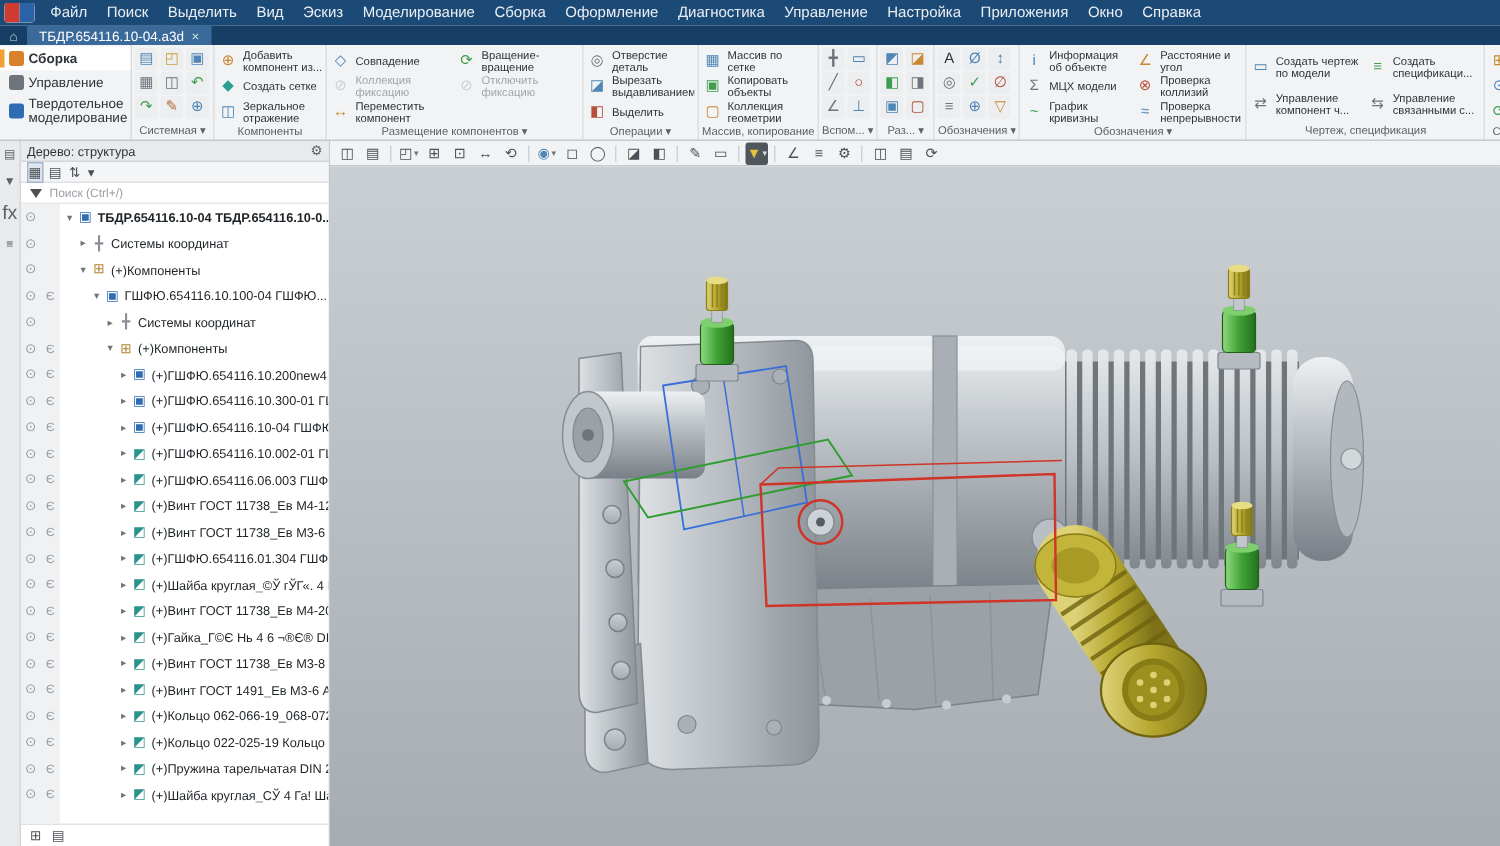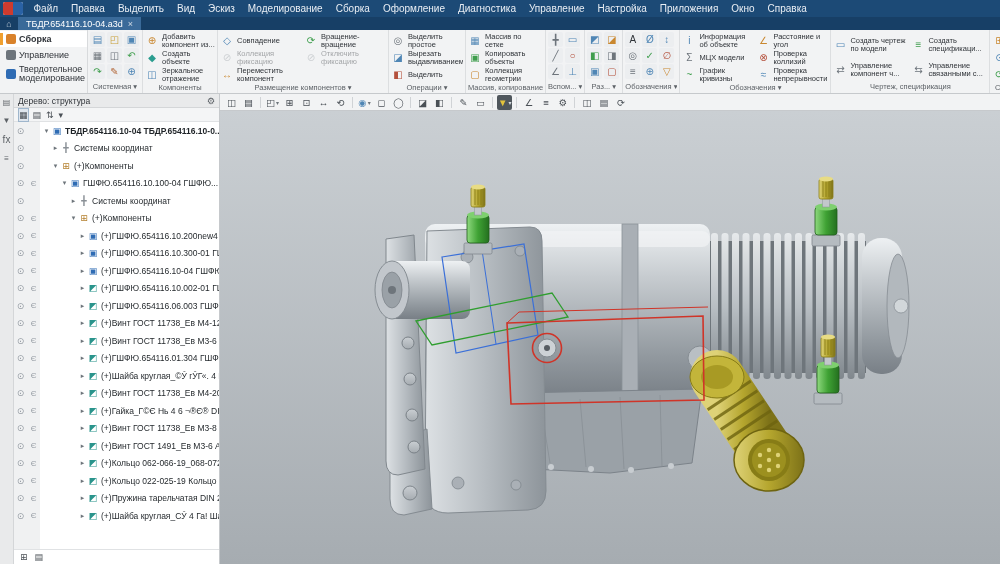--- a/index.html
+++ b/index.html
@@ -37,21 +37,21 @@
 .ritem{display:flex;align-items:center;gap:3px;overflow:hidden;}
 .ritem.disabled{opacity:.42;}
 .rico{width:14px;height:14px;flex:0 0 14px;display:flex;align-items:center;justify-content:center;font-size:10px;}
 .rlabel{font-size:7.5px;line-height:8px;color:#2f3338;overflow:hidden;max-height:16px;}
 .rglabel{height:11px;flex:0 0 11px;font-size:7.5px;color:#5c6166;text-align:center;white-space:nowrap;overflow:hidden;}
 
 
 .workarea{flex:1;display:flex;min-height:0;}
 .leftstrip{width:14px;flex:0 0 14px;background:#e9eaeb;border-right:1px solid #d4d6d8;display:flex;flex-direction:column;align-items:center;padding-top:4px;gap:9px;}
 .strip-ico{font-size:8px;color:#5c6166;}
-.strip-ico.it{font-size:10px;}
+.strip-ico.it{font-size:13px;}
 
 
 .treepanel{width:206px;flex:0 0 206px;background:#fff;border-right:1px solid #c6c9cc;display:flex;flex-direction:column;min-height:0;}
 .tree-header{height:14px;flex:0 0 14px;background:#e9eaeb;border-bottom:1px solid #d4d6d8;display:flex;align-items:center;padding:0 4px;font-size:8.5px;color:#2f3338;}
 .tree-header .title{flex:1;}
 .gear{color:#5c6166;font-size:9px;}
 .tree-toolbar{height:14px;flex:0 0 14px;background:#f4f5f6;border-bottom:1px solid #e0e2e4;display:flex;align-items:center;gap:5px;padding:0 5px;}
 .tt-ico{font-size:9px;color:#4a5056;line-height:12px;}
 .tt-ico.pressed{background:#dfe6ee;outline:1px solid #9fb6cc;}
 .tree-search{height:14px;flex:0 0 14px;border-bottom:1px solid #e6e8ea;display:flex;align-items:center;background:#fff;}
@@ -85,21 +85,21 @@
 
 <div class="app">
 
   <div class="menubar">
     <div class="logo">
         <span class="logo-a"></span>
         <span class="logo-b"></span>
       </div>
     <div class="menu-items" id="menu-items" style="display:flex;">
         <span class="menu-item">Файл</span>
-        <span class="menu-item">Правка</span>
+        <span class="menu-item">Поиск</span>
         <span class="menu-item">Выделить</span>
         <span class="menu-item">Вид</span>
         <span class="menu-item">Эскиз</span>
         <span class="menu-item">Моделирование</span>
         <span class="menu-item">Сборка</span>
         <span class="menu-item">Оформление</span>
         <span class="menu-item">Диагностика</span>
         <span class="menu-item">Управление</span>
         <span class="menu-item">Настройка</span>
         <span class="menu-item">Приложения</span>
@@ -147,21 +147,21 @@
           <div class="rglabel">Системная ▾</div>
         </div>
         <div class="rgroup">
           <div class="rbody ritems" style="grid-template-rows: repeat(3, 17px);">
             <div class="ritem" style="width: 70px;">
               <span class="rico" style="color: rgb(201, 135, 47);">⊕</span>
               <span class="rlabel">Добавить компонент из...</span>
             </div>
             <div class="ritem" style="width: 70px;">
               <span class="rico" style="color: rgb(42, 157, 143);">◆</span>
-              <span class="rlabel">Создать объекте</span>
+              <span class="rlabel">Создать сетке</span>
             </div>
             <div class="ritem" style="width: 70px;">
               <span class="rico" style="color: rgb(79, 134, 181);">◫</span>
               <span class="rlabel">Зеркальное отражение ко...</span>
             </div>
           </div>
           <div class="rglabel">Компоненты</div>
         </div>
         <div class="rgroup">
           <div class="rbody ritems" style="grid-template-rows: repeat(3, 17px);">
@@ -185,21 +185,21 @@
               <span class="rico" style="color: rgb(154, 160, 166);">⊘</span>
               <span class="rlabel">Отключить фиксацию</span>
             </div>
           </div>
           <div class="rglabel">Размещение компонентов ▾</div>
         </div>
         <div class="rgroup">
           <div class="rbody ritems" style="grid-template-rows: repeat(3, 17px);">
             <div class="ritem" style="width: 72px;">
               <span class="rico" style="color: rgb(109, 116, 123);">◎</span>
-              <span class="rlabel">Выделить простое</span>
+              <span class="rlabel">Отверстие деталь</span>
             </div>
             <div class="ritem" style="width: 72px;">
               <span class="rico" style="color: rgb(79, 134, 181);">◪</span>
               <span class="rlabel">Вырезать выдавливанием</span>
             </div>
             <div class="ritem" style="width: 72px;">
               <span class="rico" style="color: rgb(180, 80, 60);">◧</span>
               <span class="rlabel">Выделить</span>
             </div>
           </div>
@@ -338,20 +338,24 @@
       <div class="tree-header">
         <span class="title">Дерево: структура</span>
         <span class="gear">⚙</span>
       </div>
       <div class="tree-toolbar" id="tree-toolbar">
           <span class="tt-ico pressed">▦</span>
           <span class="tt-ico">▤</span>
           <span class="tt-ico">⇅</span>
           <span class="tt-ico">▾</span>
         </div>
+      <div class="tree-search">
+        <span class="funnel"></span>
+        <input class="search-input" placeholder="Поиск (Ctrl+/)" style="">
+      </div>
       <div class="tree-body" id="tree-body">
           <div class="trow">
             <span class="gcol">⊙</span>
             <span class="gcol g2"></span>
             <span class="tindent" style="width: 0px; flex: 0 0 0px;"></span>
             <span class="texp">▾</span>
             <span class="ticon" style="color: rgb(47, 108, 180);">▣</span>
             <span class="tlabel root">ТБДР.654116.10-04 ТБДР.654116.10-0...</span>
           </div>
           <div class="trow">

